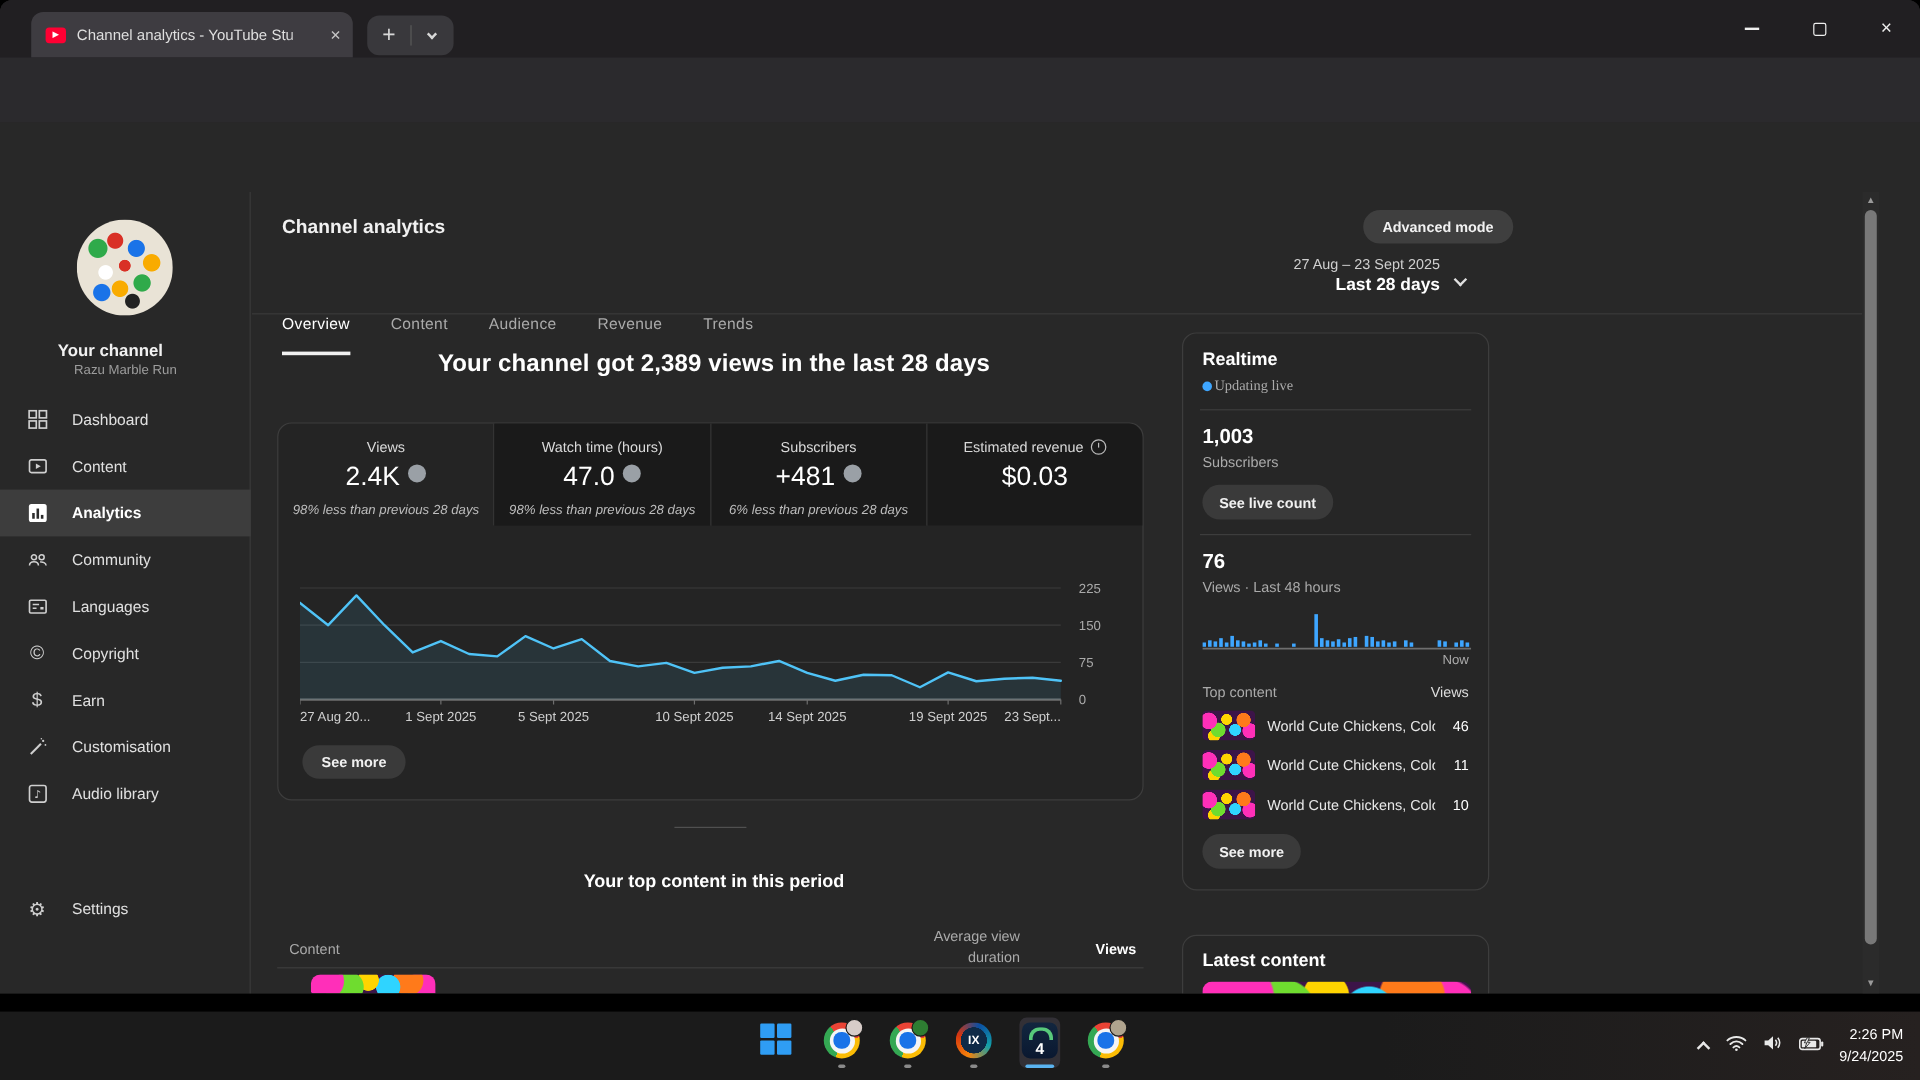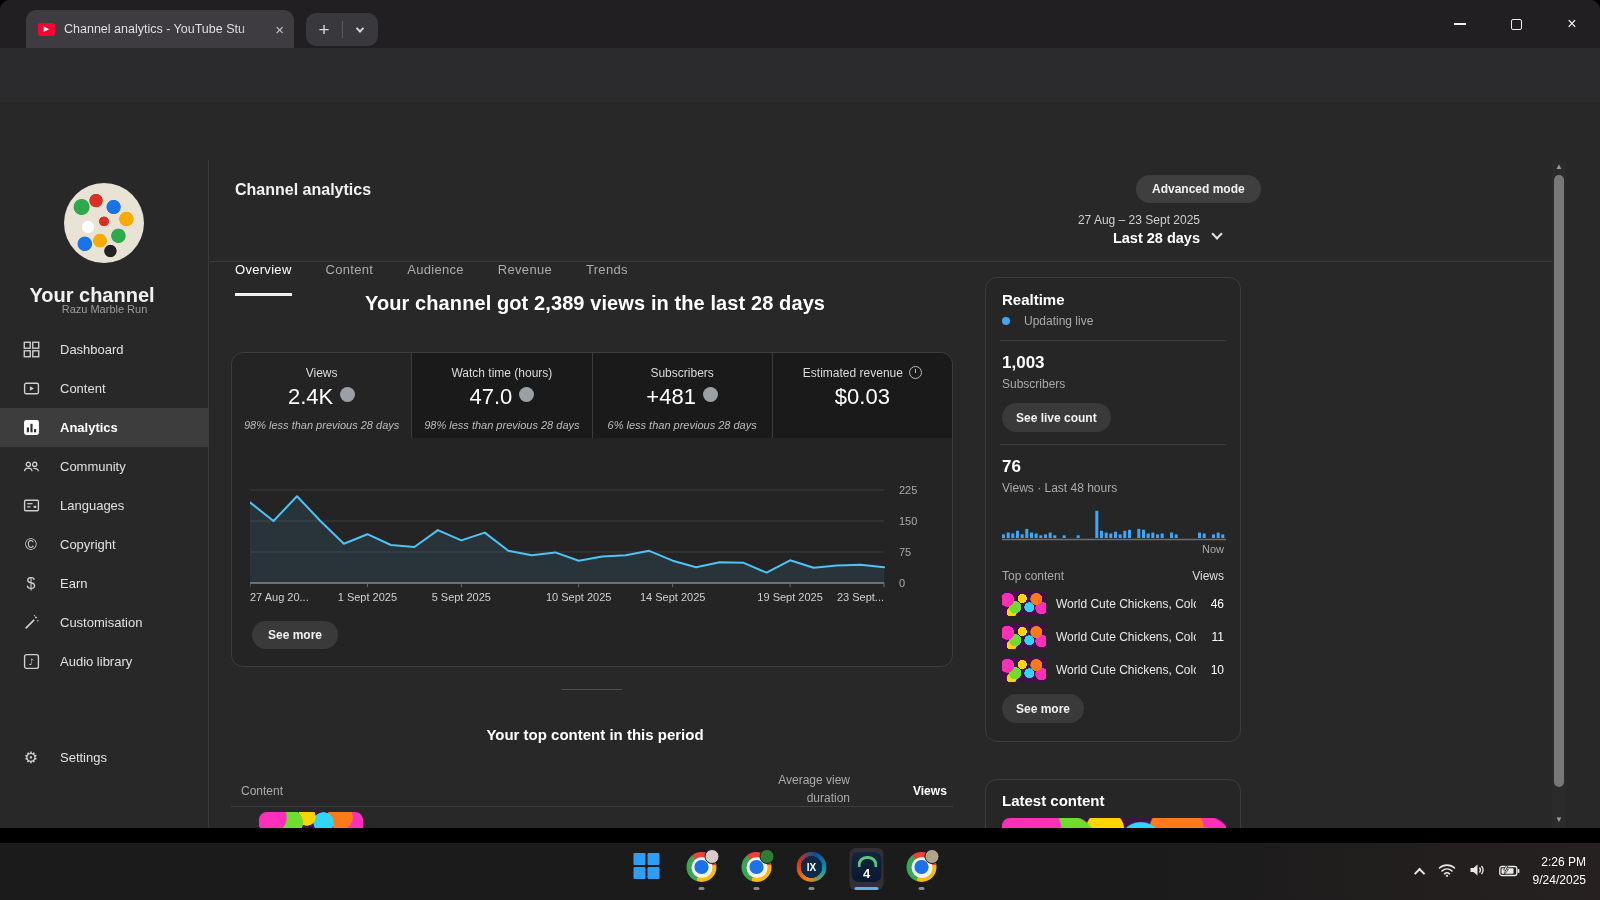--- a/index.html
+++ b/index.html
@@ -89,21 +89,21 @@
     radial-gradient(circle at 22% 85%, #ffd400 0 12%, transparent 13%),
     #3c1448; }
 
   
   #app { position:absolute; left:0; top:160px; width:1600px; height:668px; background:#282828; }
 
   
   #sidebar { position:absolute; left:0; top:0; width:209px; height:668px; border-right:1px solid #3a3a3a; }
   #channel-avatar { position:absolute; left:64px; top:23px; width:80px; height:80px; border-radius:50%; }
   #channel-title { position:absolute; left:0; top:124px; width:184px; text-align:center; color:#f1f1f1;
-    font-size:20px; font-weight:bold; }
+    font-size:14px; font-weight:bold; }
   #channel-name { position:absolute; left:0; top:143px; width:209px; text-align:center; color:#9d9d9d; font-size:11px; }
   .side-item { position:absolute; left:0; width:209px; height:39px; display:flex; align-items:center;
     color:#e0e0e0; font-size:13px; }
   .side-item .ic { width:18px; height:18px; margin:0 20px 0 22px; color:#cfcfcf; display:flex;
     align-items:center; justify-content:center; font-size:16px; }
   .side-item.active { background:#3d3d3d; font-weight:bold; color:#fff; }
   .glyph-ic { font-size:15px; color:#cfcfcf; }
 
   
   #main { position:absolute; left:210px; top:0; width:1342px; height:668px; overflow:hidden; }
@@ -150,21 +150,21 @@
   #table-head-avd { position:absolute; left:540px; top:611px; width:100px; text-align:right; color:#aaa;
     font-size:12px; line-height:1.5; }
   #table-head-views { position:absolute; left:703px; top:624px; color:#fff; font-size:12px; font-weight:bold; }
   #table-divider { position:absolute; left:21px; top:646px; width:722px; height:1px; background:#3d3d3d; }
   #partial-thumb { position:absolute; left:49px; top:652px; width:104px; height:16px; border-radius:8px 8px 0 0; }
 
   
   #realtime-card { position:absolute; left:775px; top:117px; width:256px; height:465px; background:#262626;
     border:1px solid #3d3d3d; border-radius:12px; padding:0 16px; }
   #rt-title { margin-top:13px; color:#fff; font-size:15px; font-weight:bold; }
-  #rt-status { margin-top:6px; display:flex; align-items:center; gap:14px; color:#aaa; font-size:12px; }
+  #rt-status { margin-top:6px; display:flex; align-items:center; gap:2px; color:#aaa; font-size:12px;font-family:Liberation Serif, serif; }
   .live-dot { width:8px; height:8px; border-radius:50%; background:#3ea6ff; }
   .rt-divider { height:1px; background:#3d3d3d; margin:12px -2px 0; }
   .rt-big { color:#fff; font-size:17px; font-weight:bold; margin-top:12px; }
   .rt-sub { color:#aaa; font-size:12px; margin-top:4px; }
   .rt-btn { display:inline-flex; align-items:center; height:29px; padding:0 14px; background:#3a3a3a;
     border-radius:15px; color:#f1f1f1; font-size:12px; font-weight:bold; margin-top:12px; }
   #rt-bars { margin-top:12px; height:34px; }
   #rt-now { text-align:right; color:#aaa; font-size:11px; margin-top:2px; }
   #rt-cols { display:flex; justify-content:space-between; margin-top:14px; }
   #rt-cols .c1 { color:#aaa; font-size:12px; }

